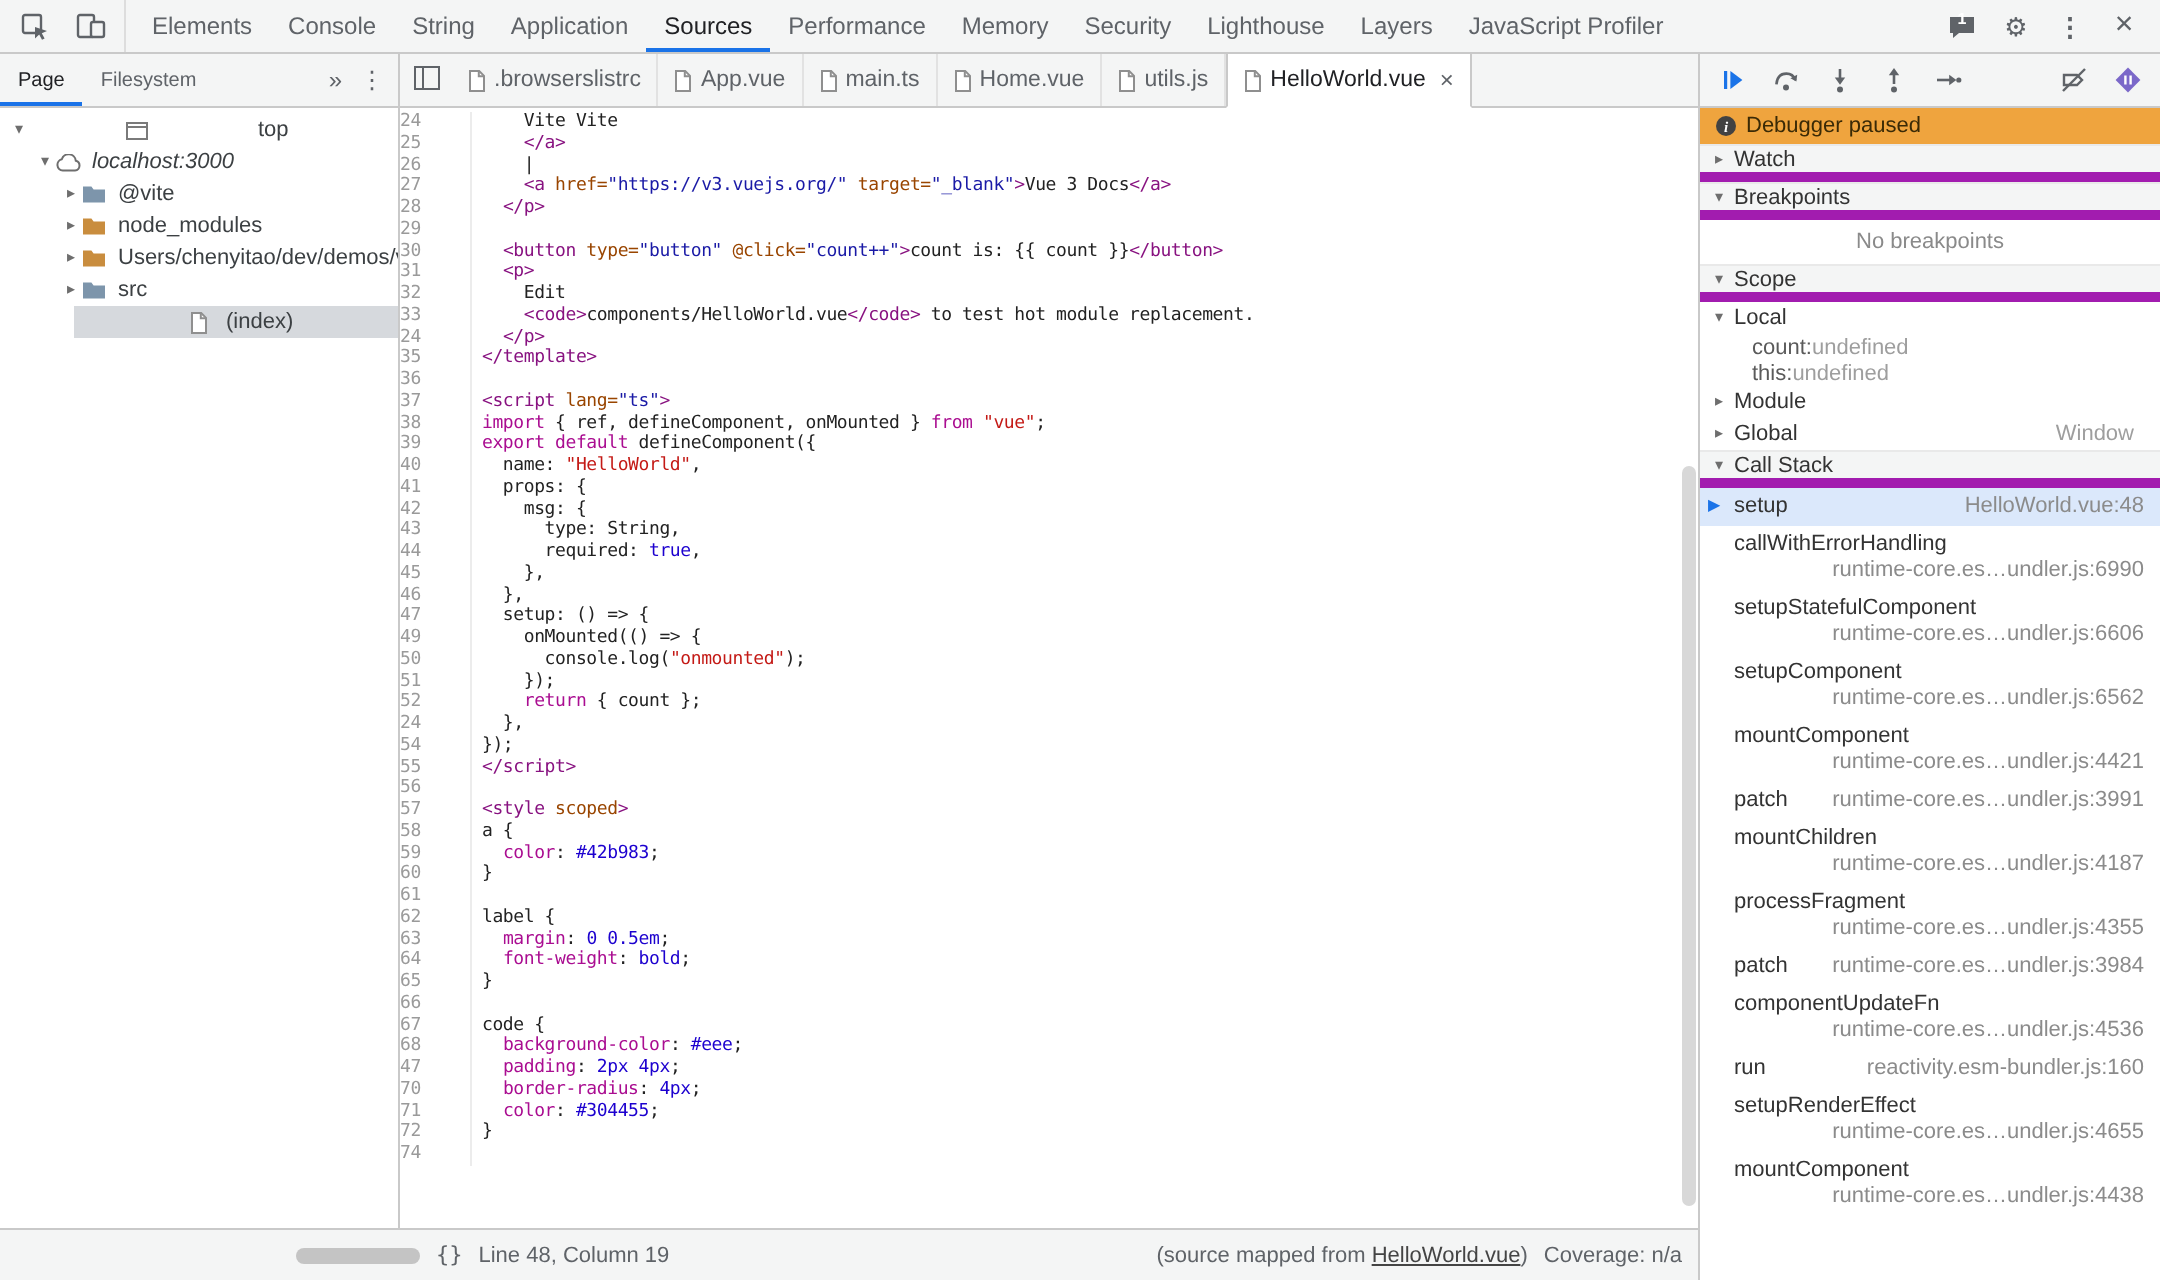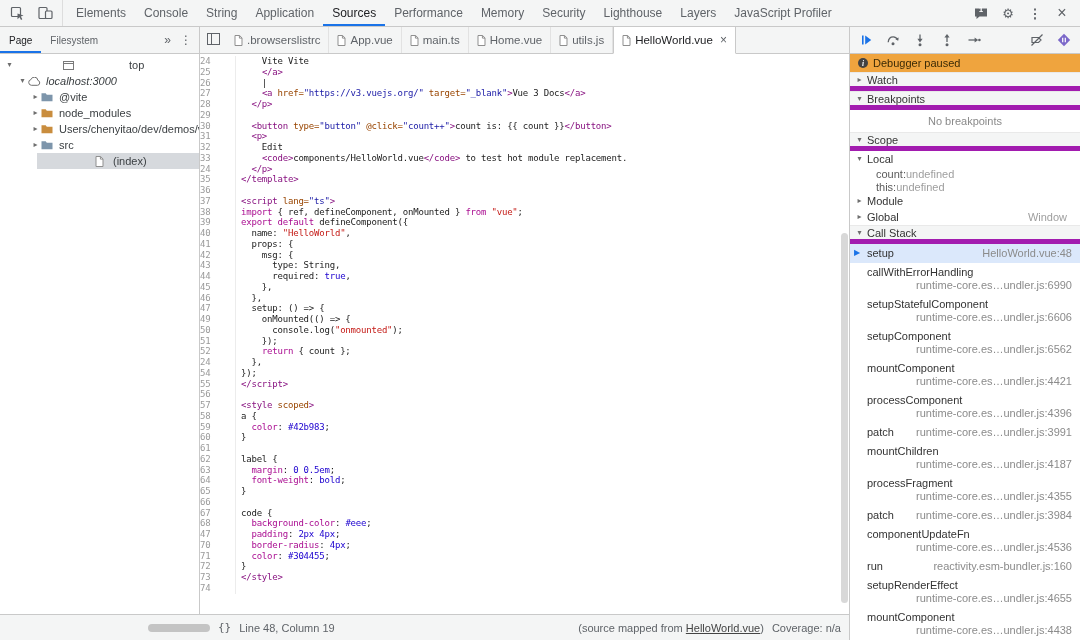--- a/index.html
+++ b/index.html
@@ -338,21 +338,20 @@
               <div class="line"><span class="gut">63</span><span class="src"><span class="c-d">  </span><span class="c-k">margin</span><span class="c-d">: </span><span class="c-n">0 0.5em</span><span class="c-d">;</span></span></div>
               <div class="line"><span class="gut">64</span><span class="src"><span class="c-d">  </span><span class="c-k">font-weight</span><span class="c-d">: </span><span class="c-n">bold</span><span class="c-d">;</span></span></div>
               <div class="line"><span class="gut">65</span><span class="src"><span class="c-d">}</span></span></div>
               <div class="line"><span class="gut">66</span><span class="src"></span></div>
               <div class="line"><span class="gut">67</span><span class="src"><span class="c-d">code {</span></span></div>
               <div class="line"><span class="gut">68</span><span class="src"><span class="c-d">  </span><span class="c-k">background-color</span><span class="c-d">: </span><span class="c-n">#eee</span><span class="c-d">;</span></span></div>
               <div class="line"><span class="gut">47</span><span class="src"><span class="c-d">  </span><span class="c-k">padding</span><span class="c-d">: </span><span class="c-n">2px 4px</span><span class="c-d">;</span></span></div>
               <div class="line"><span class="gut">70</span><span class="src"><span class="c-d">  </span><span class="c-k">border-radius</span><span class="c-d">: </span><span class="c-n">4px</span><span class="c-d">;</span></span></div>
               <div class="line"><span class="gut">71</span><span class="src"><span class="c-d">  </span><span class="c-k">color</span><span class="c-d">: </span><span class="c-n">#304455</span><span class="c-d">;</span></span></div>
               <div class="line"><span class="gut">72</span><span class="src"><span class="c-d">}</span></span></div>
-              <div class="line"><span class="gut">73</span><span class="src"><span class="c-t">&lt;/style&gt;</span></span></div>
               <div class="line"><span class="gut">74</span><span class="src"></span></div>
             </div>
           <div class="vscroll">
             <div class="vthumb"></div>
           </div>
         </section>
       </div>
 
       <footer class="statusbar">
         <div class="hthumb"></div>
@@ -473,24 +472,20 @@
           </div>
           <div class="frame">
             <span class="fname">setupComponent</span>
             <span class="floc">runtime-core.es…undler.js:6562</span>
           </div>
           <div class="frame">
             <span class="fname">mountComponent</span>
             <span class="floc">runtime-core.es…undler.js:4421</span>
           </div>
           <div class="frame">
-            <span class="fname">processComponent</span>
-            <span class="floc">runtime-core.es…undler.js:4396</span>
-          </div>
-          <div class="frame">
             <span class="fname">patch</span>
             <span class="floc">runtime-core.es…undler.js:3991</span>
           </div>
           <div class="frame">
             <span class="fname">mountChildren</span>
             <span class="floc">runtime-core.es…undler.js:4187</span>
           </div>
           <div class="frame">
             <span class="fname">processFragment</span>
             <span class="floc">runtime-core.es…undler.js:4355</span>

